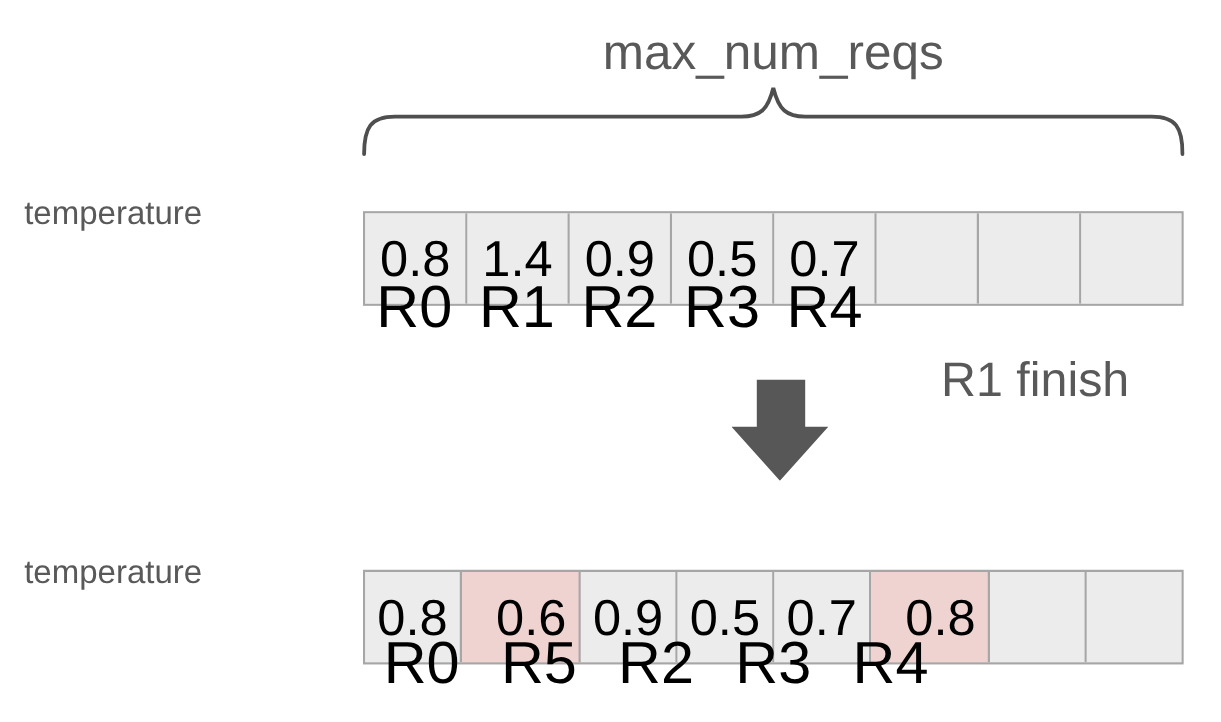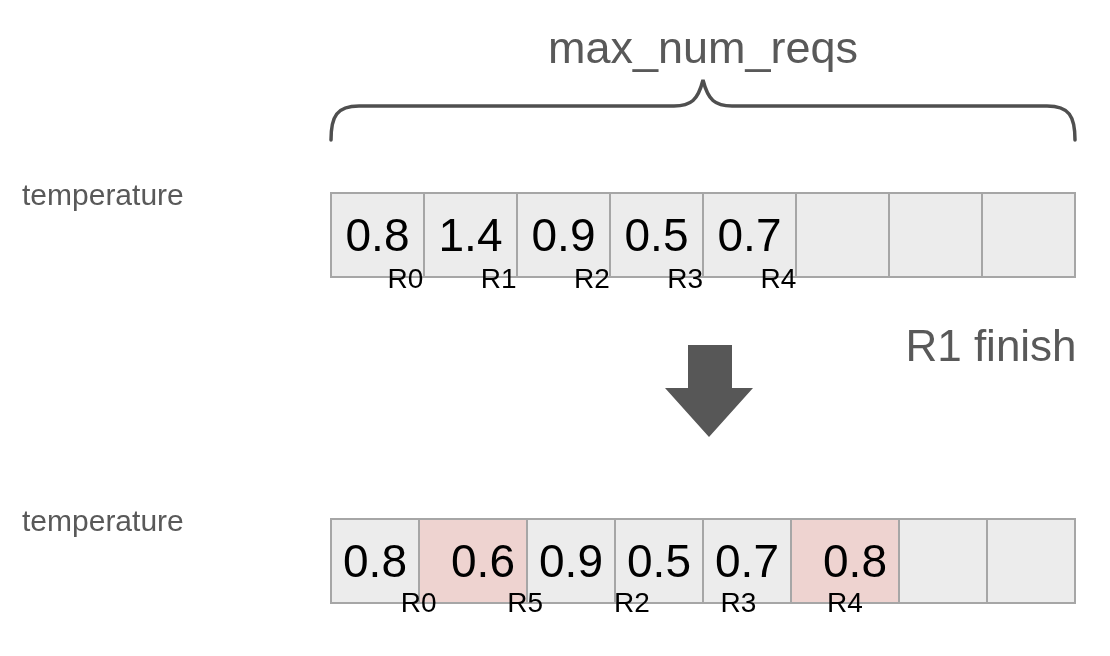--- a/index.html
+++ b/index.html
@@ -78,35 +78,35 @@
   .req-labels {
     position: absolute;
     left: 330px;
     width: 746px; height: 50px;
     display: flex;
   }
   .req-labels.r1 { top: 256px; }
   .req-labels.r2 { top: 580px; }
   .req-label {
     flex: 1 1 0;
-    text-align: right;
-    font-size: 28px;
+    text-align: center;
+    font-size: 54px;
     line-height: 46px;
     color: var(--value-text);
     white-space: nowrap;
   }
   .arrow-svg {
     position: absolute;
     left: 665px; top: 345px;
     width: 88px; height: 92px;
   }
   .arrow-svg polygon { fill: var(--arrow); }
   .note {
     position: absolute;
-    left: 991px; top: 319px;
+    left: 941px; top: 319px;
     transform: translateX(-50%);
     text-align: right;
     font-size: 44px;
     line-height: 54px;
     color: var(--muted-text);
     white-space: nowrap;
   }
 </style>
 </head>
 <body>

